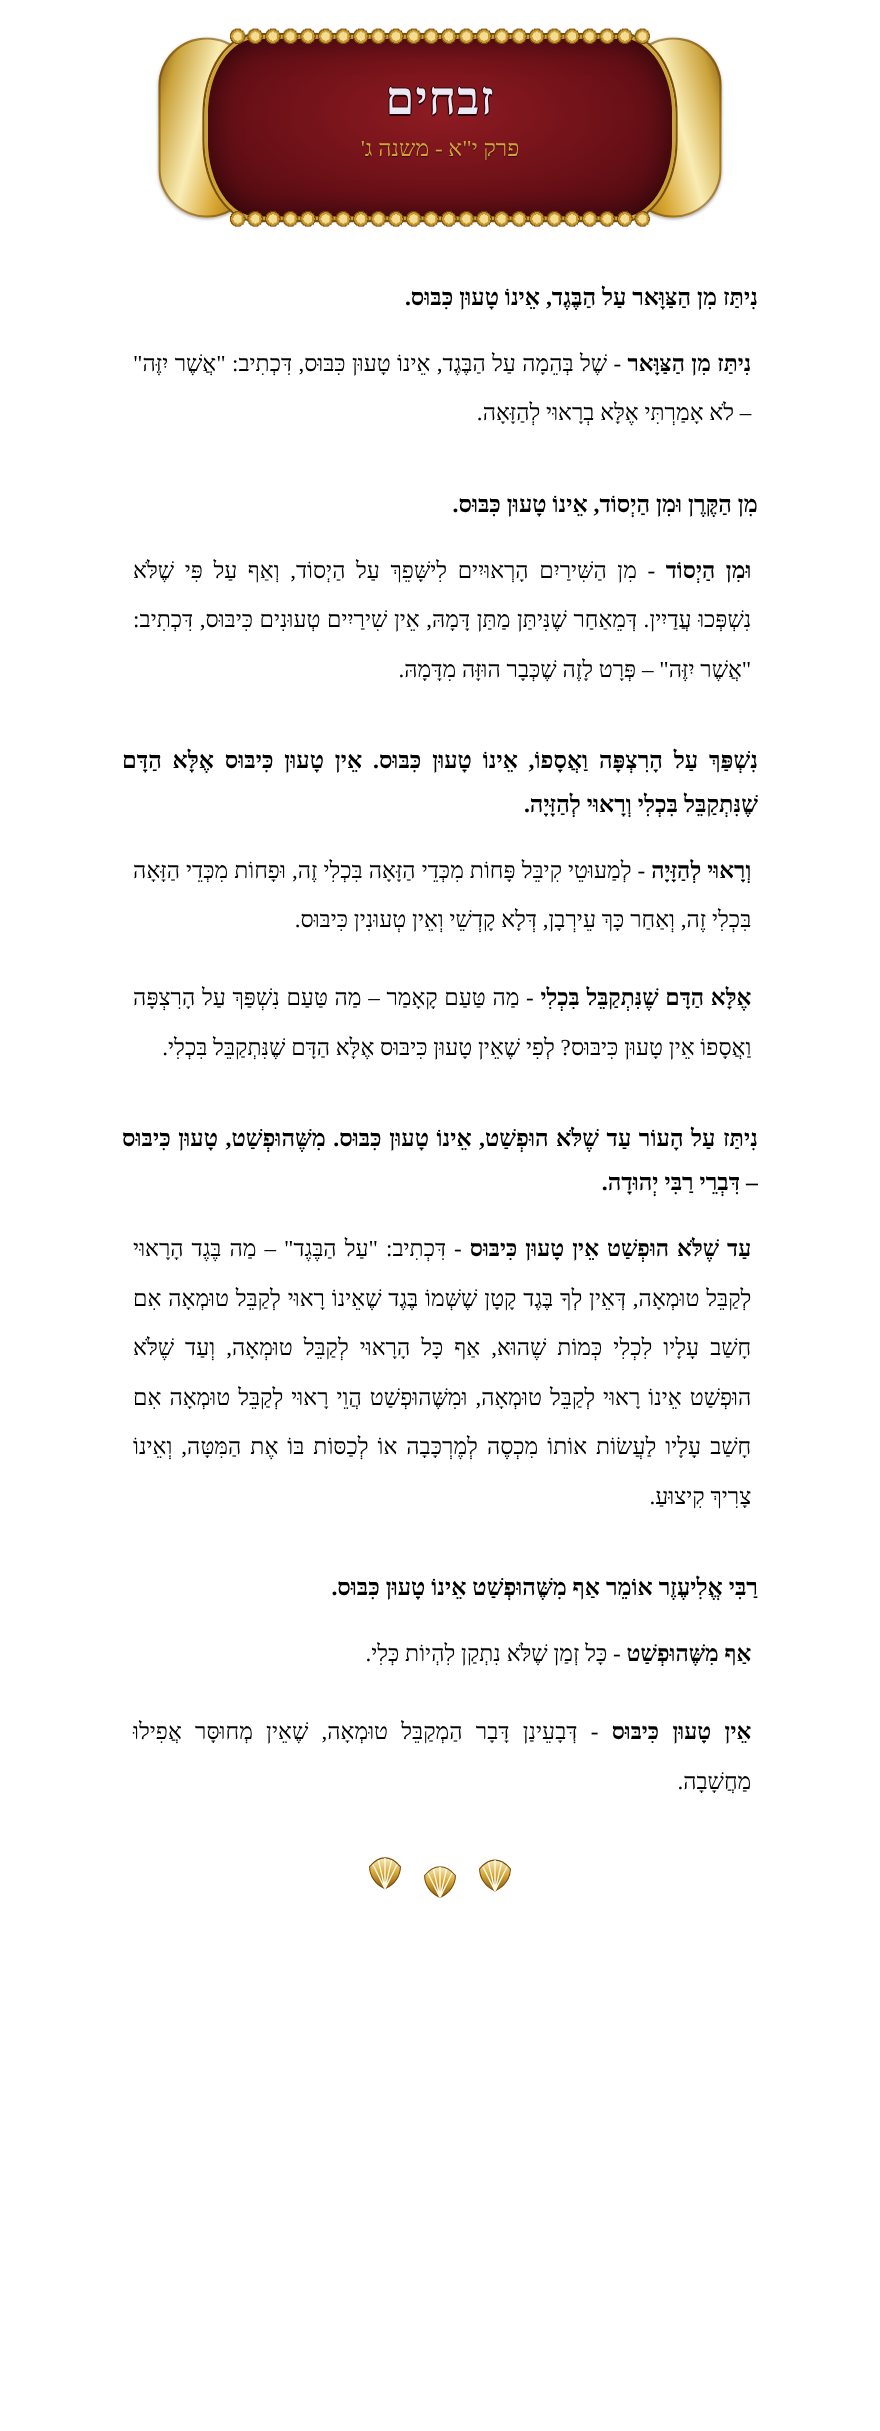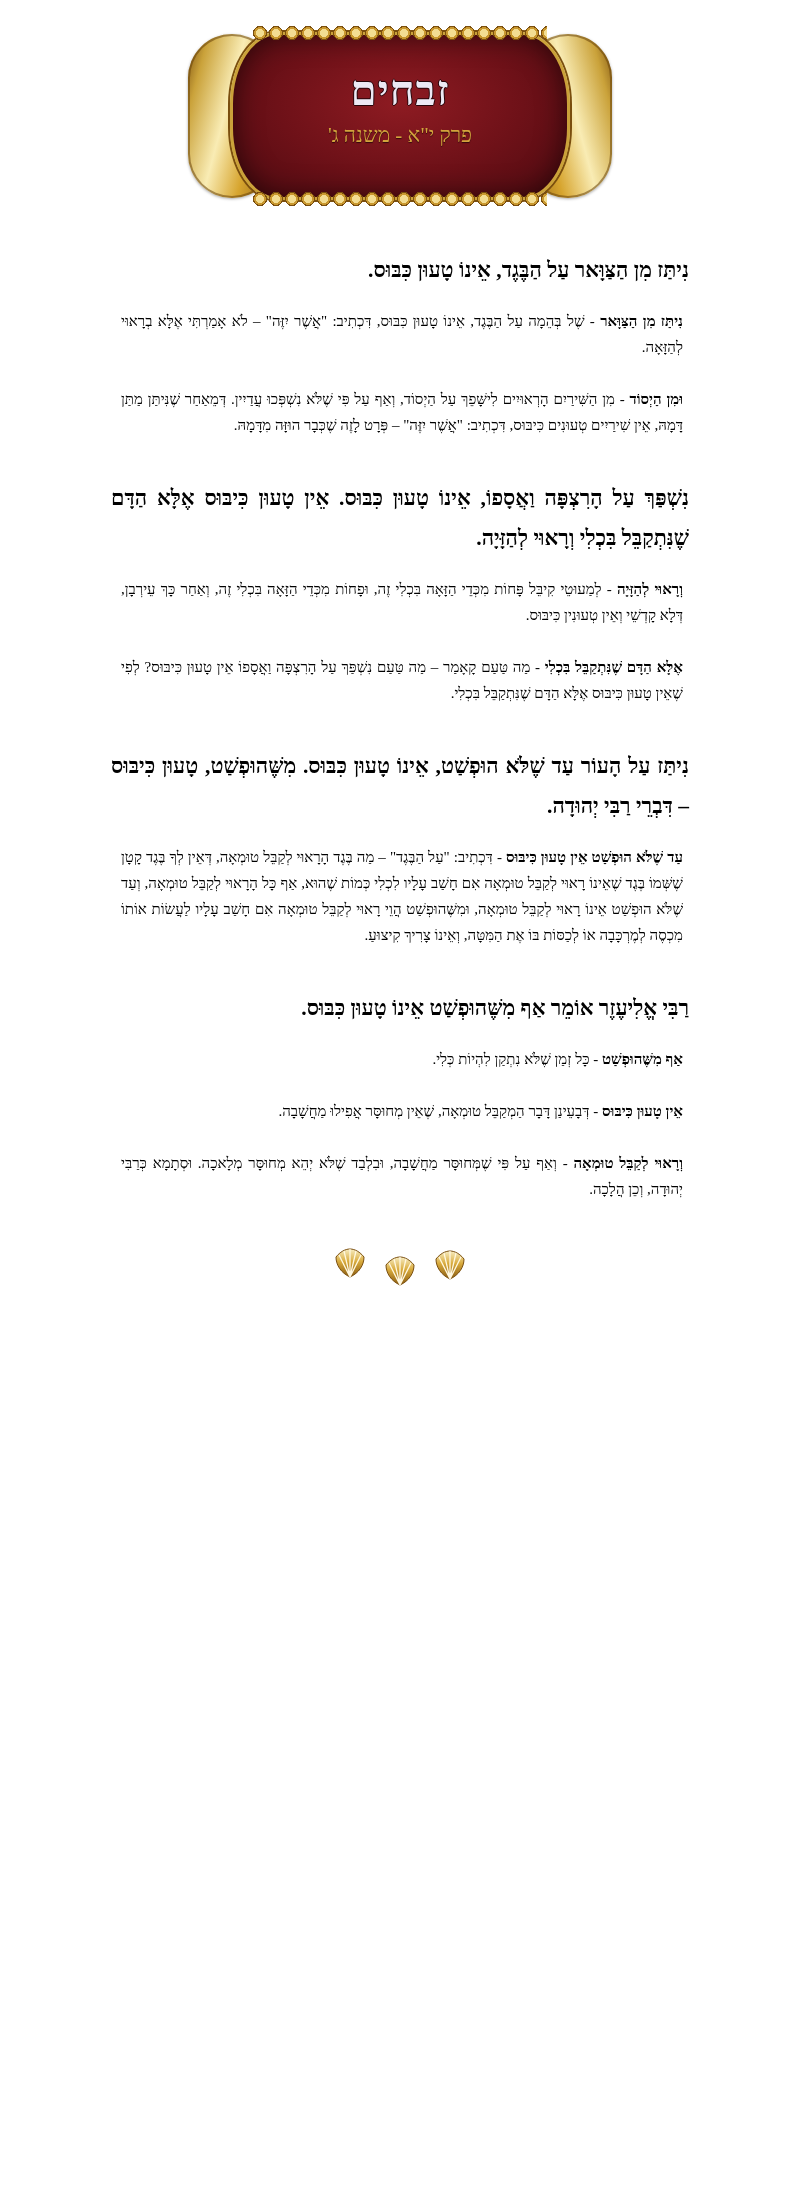--- a/index.html
+++ b/index.html
@@ -8,21 +8,21 @@
     min-height: 2210px;
     background: #ffffff;
     direction: rtl;
     font-family: "Liberation Serif", "DejaVu Serif", "DejaVu Sans", serif;
     color: #000;
   }
 
   
   .banner-wrap {
     position: relative;
-    width: 424px;
+    width: 512px;
     height: 172px;
     margin: 30px auto 48px;
   }
   .scroll-side {
     position: absolute;
     top: 4px; bottom: 4px;
     width: 88px;
     border-radius: 46px;
     background: linear-gradient(105deg, #7a4e0e 0%, #caa23a 16%, #f9ecb4 44%, #d7a52f 70%, #8a5c10 100%);
     box-shadow: inset 0 0 0 2px rgba(104,66,10,.55), 0 1px 3px rgba(0,0,0,.35);
@@ -72,22 +72,22 @@
   .mishnah {
     font-size: 21.5px;
     font-weight: bold;
     line-height: 40px;
     text-align: justify;
     text-justify: inter-word;
     margin: 40px 0 18px;
   }
   .content .mishnah:first-child { margin-top: 0; }
   .commentary {
-    font-size: 15px;
-    line-height: 26px;
+    font-size: 21px;
+    line-height: 45px;
     text-align: justify;
     text-justify: inter-word;
     margin: 0 6px 26px 10px;
   }
   .commentary b { font-weight: bold; }
 
   
   .footer-ornaments {
     display: flex;
     justify-content: center;
@@ -126,20 +126,21 @@
     <div class="scallop bottom"></div>
   </div>
 </div>
 
 <div class="content">
 
   <h2 class="mishnah">נִיתַּז מִן הַצַּוָּאר עַל הַבֶּגֶד, אֵינוֹ טָעוּן כִּבּוּס.</h2>
 
   <p class="commentary"><b>נִיתַּז מִן הַצַּוָּאר</b><span> - שֶׁל בְּהֵמָה עַל הַבֶּגֶד, אֵינוֹ טָעוּן כִּבּוּס, דִּכְתִיב: "אֲשֶׁר יִזֶּה" – לֹא אָמַרְתִּי אֶלָּא בְרָאוּי לְהַזָּאָה.</span></p>
 
+  <h2 class="mishnah">מִן הַקֶּרֶן וּמִן הַיְסוֹד, אֵינוֹ טָעוּן כִּבּוּס.</h2>
 
 
   <p class="commentary"><b>וּמִן הַיְסוֹד</b><span> - מִן הַשִּׁירַיִם הָרְאוּיִים לִישָּׁפֵךְ עַל הַיְסוֹד, וְאַף עַל פִּי שֶׁלֹּא נִשְׁפְּכוּ עֲדַיִין. דְּמֵאַחַר שֶׁנִּיתַּן מַתַּן דָּמָהּ, אֵין שִׁירַיִים טְעוּנִים כִּיבּוּס, דִּכְתִיב: "אֲשֶׁר יִזֶּה" – פְּרָט לָזֶה שֶׁכְּבָר הוּזָּה מִדָּמָהּ.</span></p>
 
   <h2 class="mishnah">נִשְׁפַּךְ עַל הָרִצְפָּה וַאֲסָפוֹ, אֵינוֹ טָעוּן כִּבּוּס. אֵין טָעוּן כִּיבּוּס אֶלָּא הַדָּם שֶׁנִּתְקַבֵּל בִּכְלִי וְרָאוּי לְהַזָּיָה.</h2>
 
   <p class="commentary"><b>וְרָאוּי לְהַזָּיָה</b><span> - לְמַעוּטֵי קִיבֵּל פָּחוֹת מִכְּדֵי הַזָּאָה בִּכְלִי זֶה, וּפָחוֹת מִכְּדֵי הַזָּאָה בִּכְלִי זֶה, וְאַחַר כָּךְ עֵירְבָן, דְּלָא קָדְשֵׁי וְאֵין טְעוּנִין כִּיבּוּס.</span></p>
 
   <p class="commentary"><b>אֶלָּא הַדָּם שֶׁנִּתְקַבֵּל בִּכְלִי</b><span> - מַה טַּעַם קָאָמַר – מַה טַּעַם נִשְׁפַּךְ עַל הָרִצְפָּה וַאֲסָפוֹ אֵין טָעוּן כִּיבּוּס? לְפִי שֶׁאֵין טָעוּן כִּיבּוּס אֶלָּא הַדָּם שֶׁנִּתְקַבֵּל בִּכְלִי.</span></p>
 
@@ -148,21 +149,20 @@
   <p class="commentary"><b>עַד שֶׁלֹּא הוּפְשַׁט אֵין טָעוּן כִּיבּוּס</b><span> - דִּכְתִיב: "עַל הַבֶּגֶד" – מַה בֶּגֶד הָרָאוּי לְקַבֵּל טוּמְאָה, דְּאֵין לְךָ בֶּגֶד קָטָן שֶׁשְּׁמוֹ בֶּגֶד שֶׁאֵינוֹ רָאוּי לְקַבֵּל טוּמְאָה אִם חָשַׁב עָלָיו לִכְלִי כְּמוֹת שֶׁהוּא, אַף כָּל הָרָאוּי לְקַבֵּל טוּמְאָה, וְעַד שֶׁלֹּא הוּפְשַׁט אֵינוֹ רָאוּי לְקַבֵּל טוּמְאָה, וּמִשֶּׁהוּפְשַׁט הֲוֵי רָאוּי לְקַבֵּל טוּמְאָה אִם חָשַׁב עָלָיו לַעֲשׂוֹת אוֹתוֹ מִכְסֶה לְמֶרְכָּבָה אוֹ לְכַסּוֹת בּוֹ אֶת הַמִּטָּה, וְאֵינוֹ צָרִיךְ קִיצוּעַ.</span></p>
 
   <h2 class="mishnah">רַבִּי אֱלִיעֶזֶר אוֹמֵר אַף מִשֶּׁהוּפְשַׁט אֵינוֹ טָעוּן כִּבּוּס.</h2>
 
   <p class="commentary"><b>אַף מִשֶּׁהוּפְשַׁט</b><span> - כָּל זְמַן שֶׁלֹּא נִתְקַן לִהְיוֹת כְּלִי.</span></p>
 
   <p class="commentary"><b>אֵין טָעוּן כִּיבּוּס</b><span> - דְּבָעֵינַן דָּבָר הַמְקַבֵּל טוּמְאָה, שֶׁאֵין מְחוּסָּר אֲפִילוּ מַחֲשָׁבָה.</span></p>
 
 
 
-  <p class="commentary"><b>וְרָאוּי לְקַבֵּל טוּמְאָה</b><span> - וְאַף עַל פִּי שֶׁמְּחוּסָּר מַחֲשָׁבָה, וּבִלְבַד שֶׁלֹּא יְהֵא מְחוּסָּר מְלָאכָה. וּסְתָמָא כְּרַבִּי יְהוּדָה, וְכֵן הֲלָכָה.</span></p>
 
 
 </div>
 
 <div class="footer-ornaments">
   <svg class="shell" width="36" height="34" viewBox="0 0 34 34">
       <use href="#shellshape"></use>
     </svg>
   <svg class="shell" width="36" height="34" viewBox="0 0 34 34">
       <use href="#shellshape"></use>

